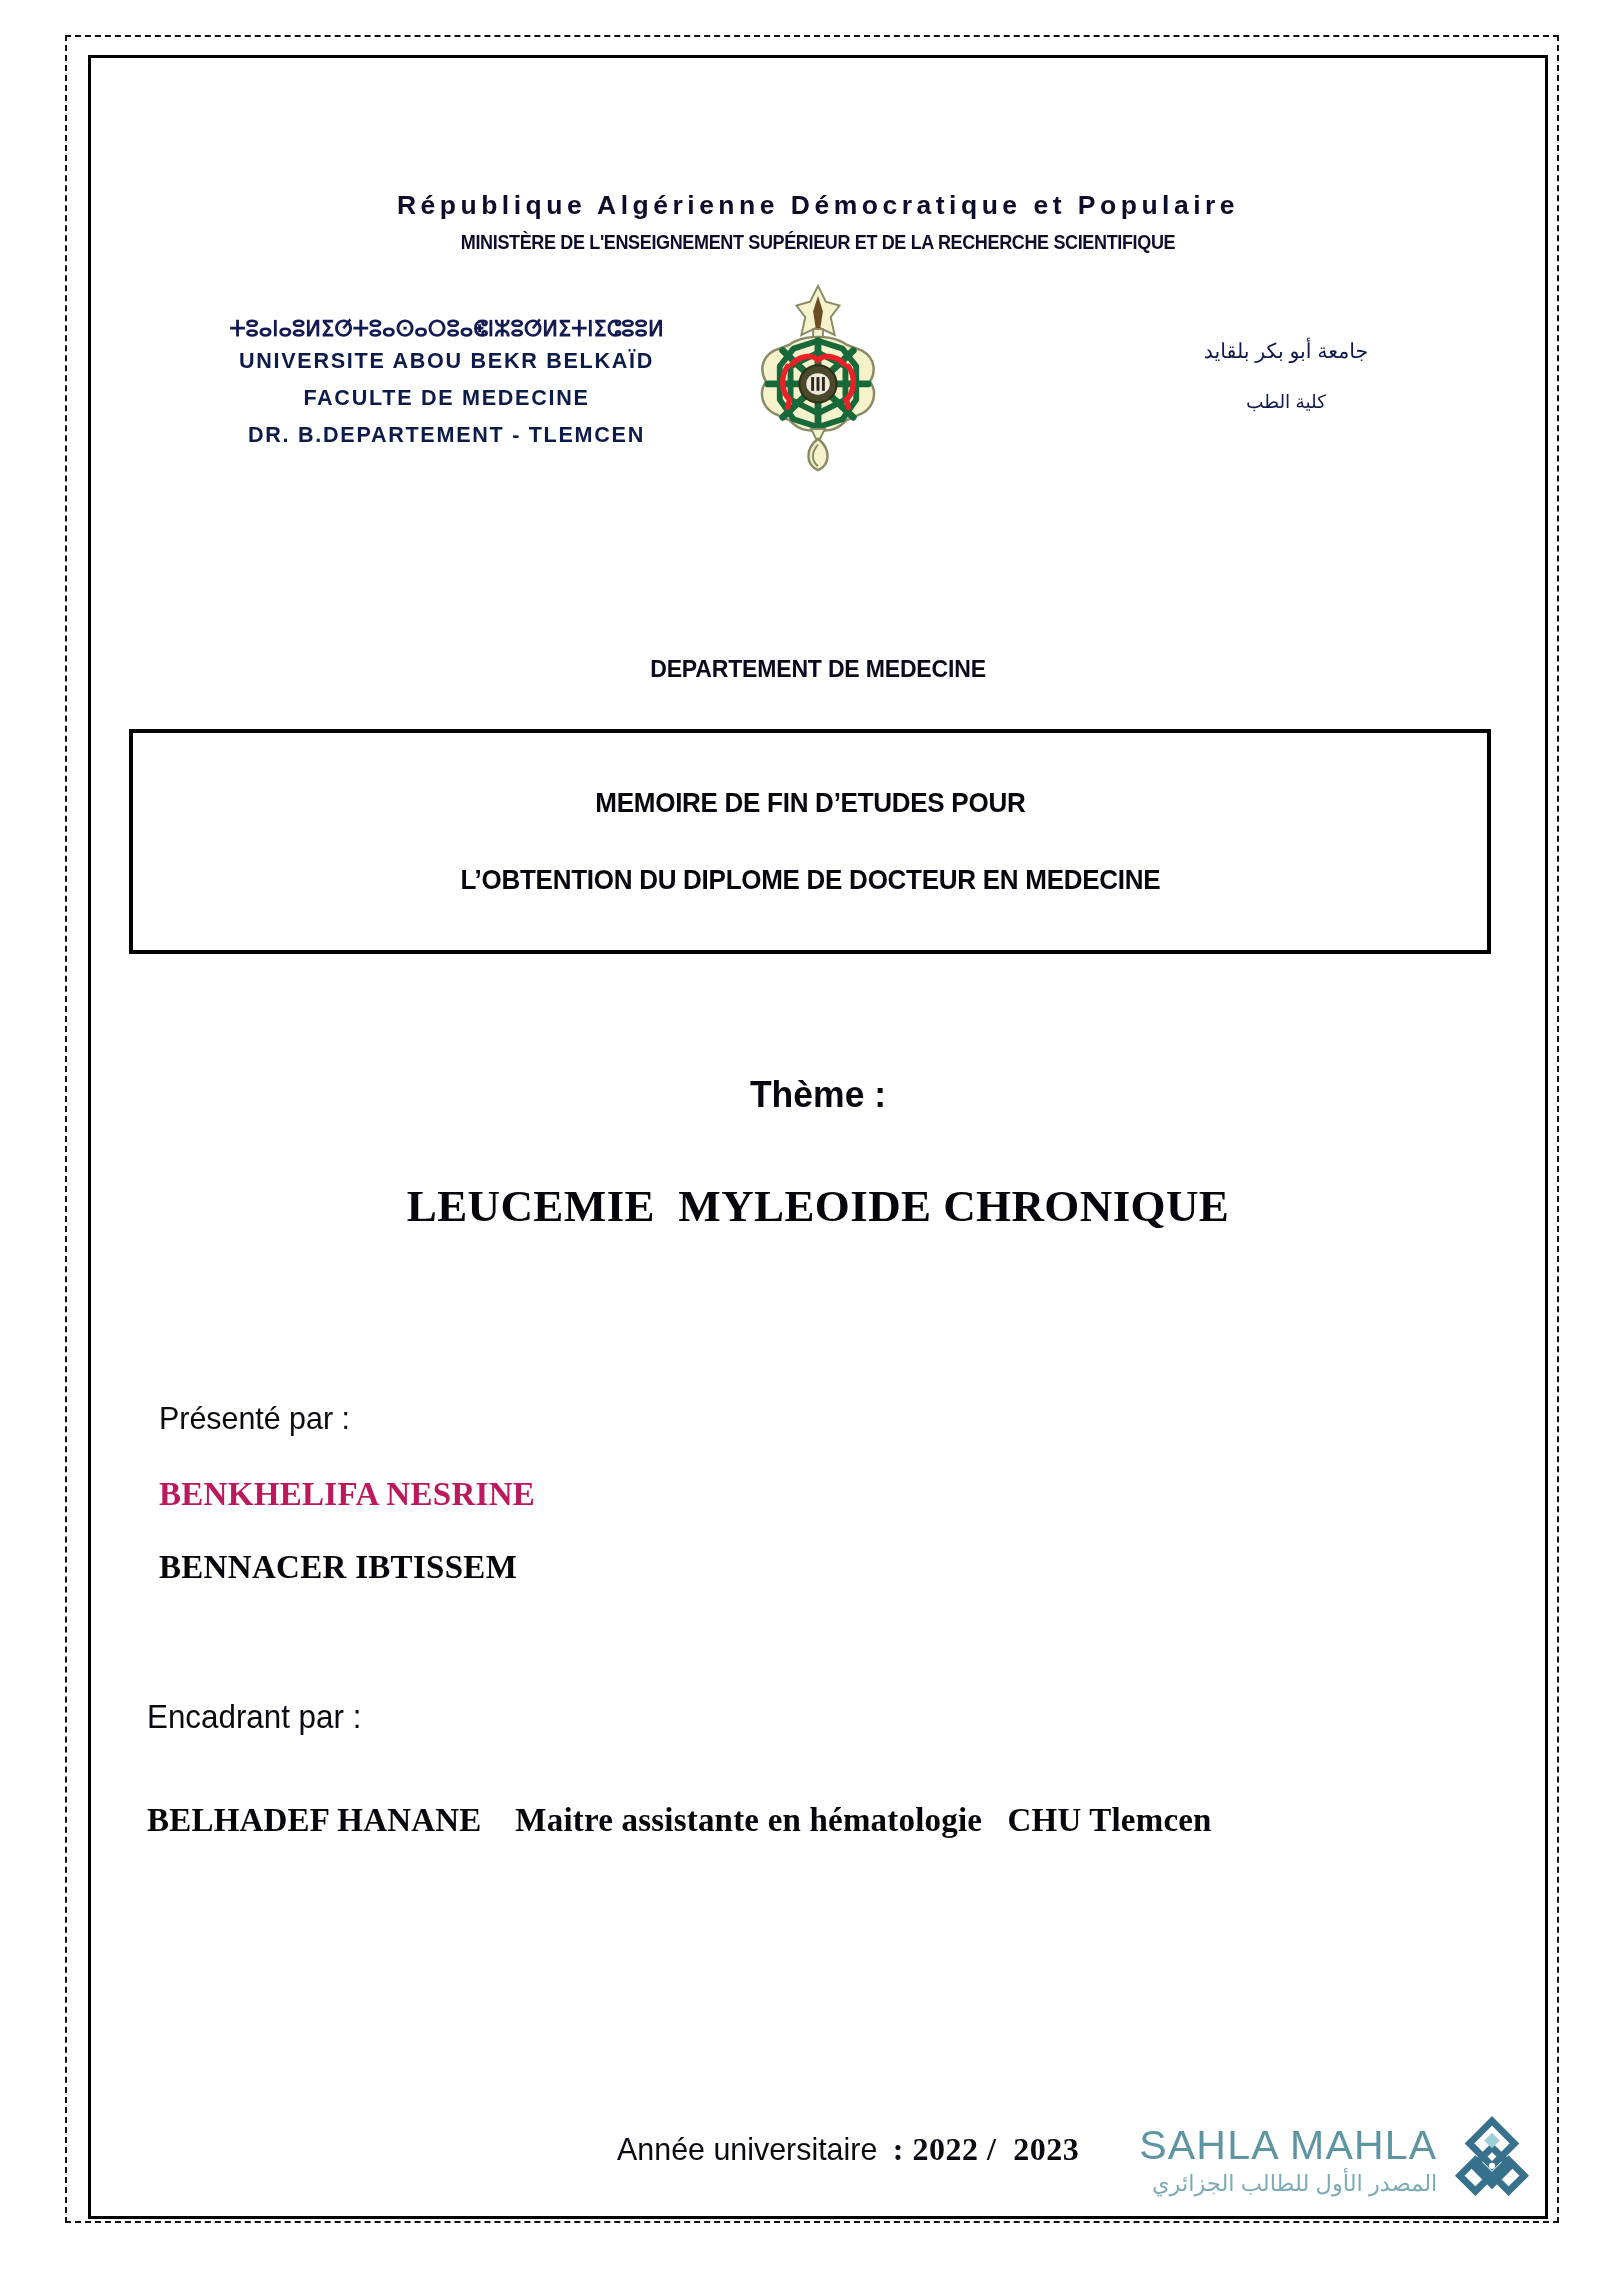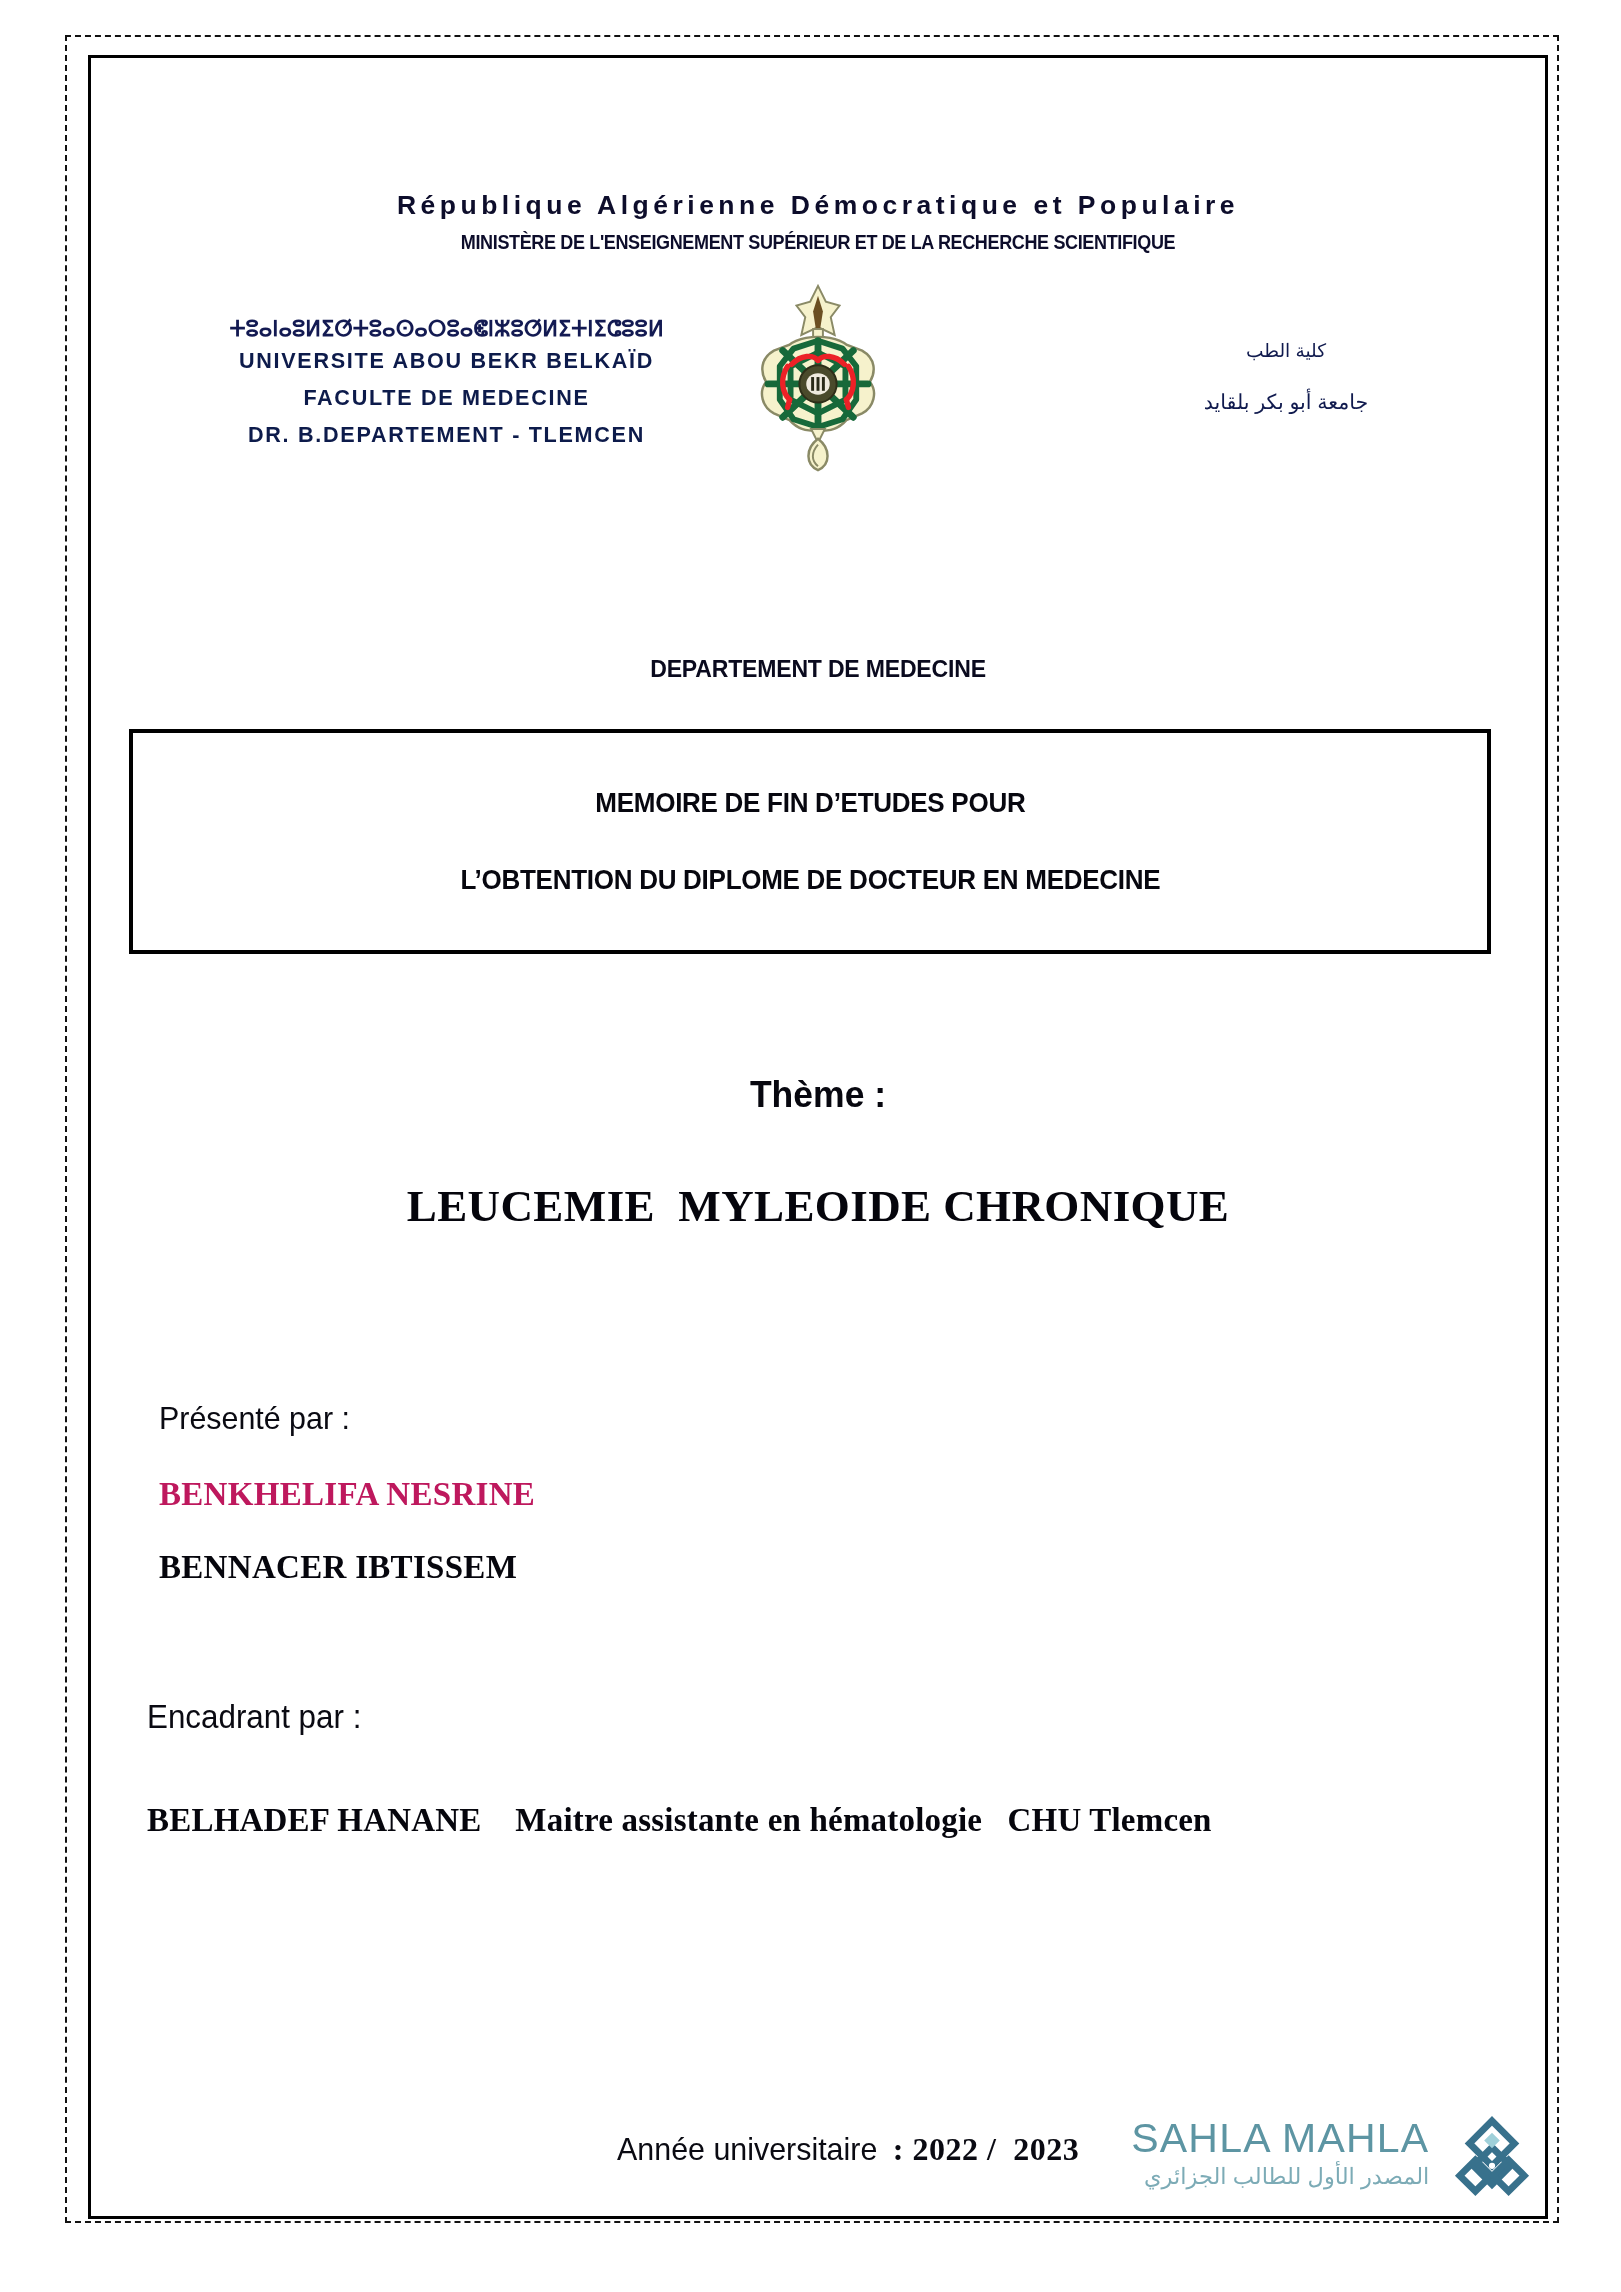--- a/index.html
+++ b/index.html
@@ -280,22 +280,22 @@
     font-weight: bold;
     letter-spacing: 0.5px;
   }
 
   
   .watermark {
     position: absolute;
     right: 13.7px;
     bottom: 13.7px;
     display: flex;
-    align-items: flex-start;
-    gap: 21px;
+    align-items: center;
+    gap: 13px;
   }
   .wm-text {
     display: flex;
     flex-direction: column;
     align-items: flex-end;
     padding-top: 2px;
   }
   .wm-title {
     font-size: 41px;
     font-weight: normal;
@@ -387,22 +387,22 @@
             </g>
 
             <path d="M68 150 L75 164 L82 150 Z" fill="#f6f2cc" stroke="#8a8a66" stroke-width="2"></path>
             <path d="M75 160 C 62 170, 62 186, 75 192 C 88 186, 88 170, 75 160 Z" fill="#f6f2cc" stroke="#8a8a66" stroke-width="2.5"></path>
             <path d="M75 166 C 68 174, 68 182, 75 188" fill="none" stroke="#8a8a66" stroke-width="2"></path>
           </g>
         </svg>
       </div>
 
       <div class="arabic-block">
+        <div class="arabic-line">جامعة أبو بكر بلقايد</div>
         <div class="arabic-line small">كلية الطب</div>
-        <div class="arabic-line">جامعة أبو بكر بلقايد</div>
       </div>
     </div>
 
     <div class="department">DEPARTEMENT DE MEDECINE</div>
 
     <div class="memoire-box">
       <div class="memoire-line">MEMOIRE DE FIN D’ETUDES POUR</div>
       <div class="memoire-line">L’OBTENTION DU DIPLOME DE DOCTEUR EN MEDECINE</div>
     </div>
 

